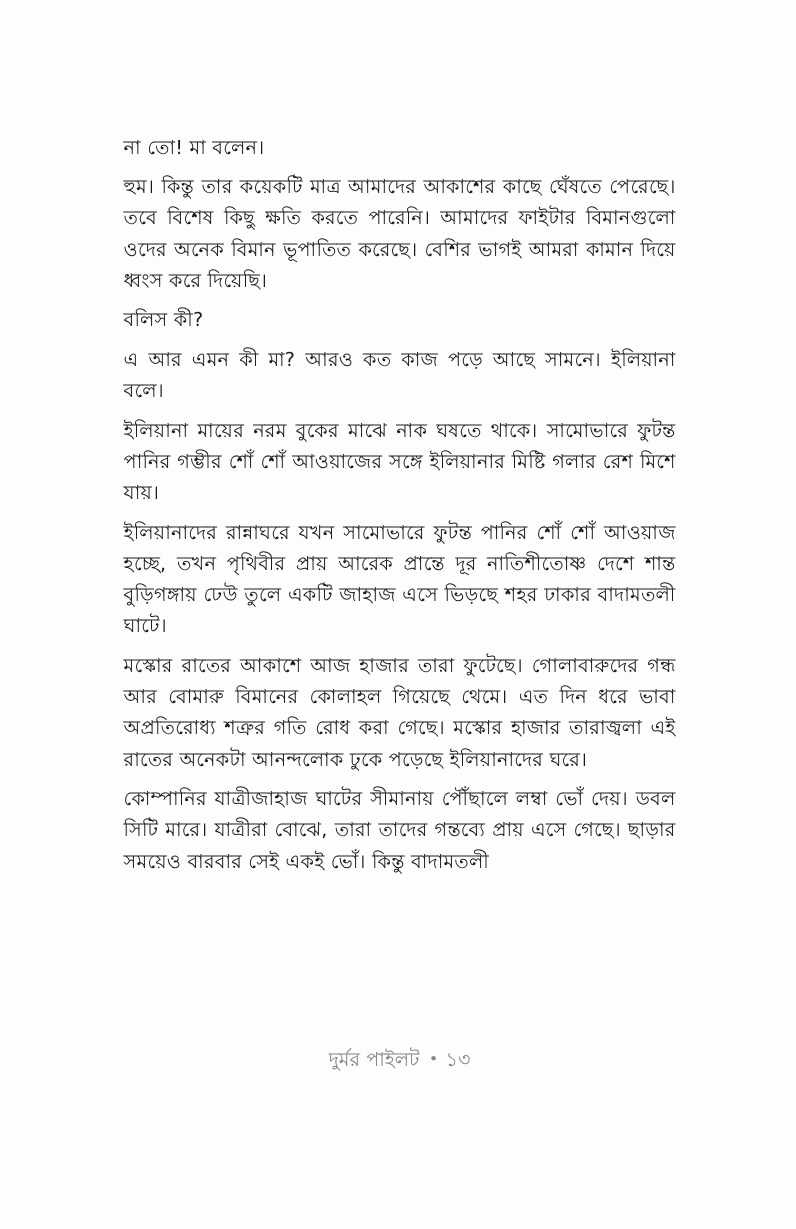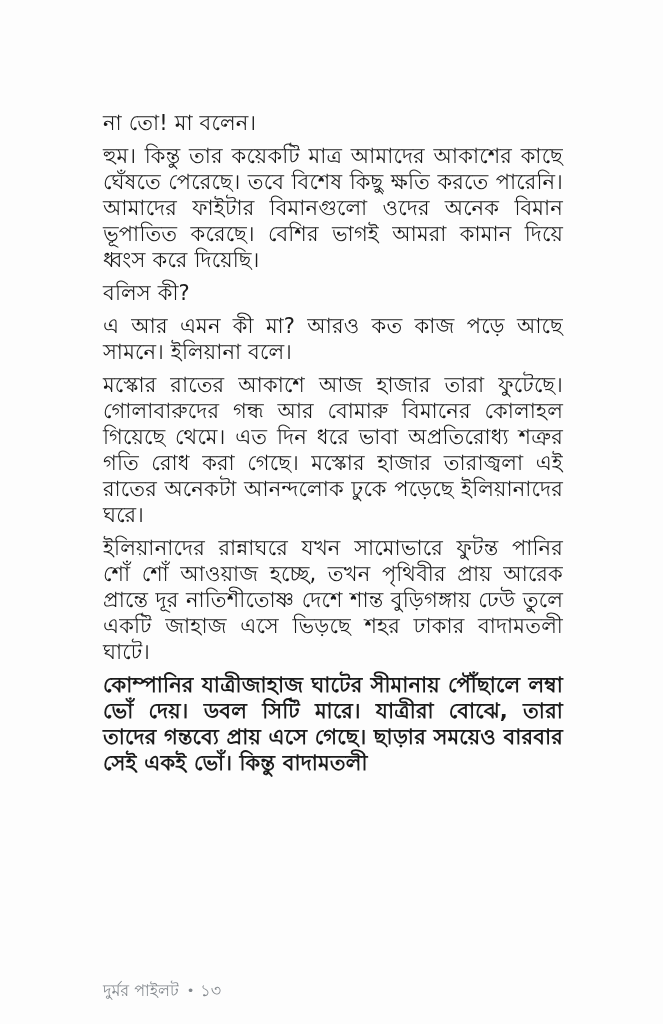--- a/index.html
+++ b/index.html
@@ -21,37 +21,36 @@
   }
   .text-block {
     position: absolute;
     left: 103px;
     top: 110px;
     width: 460px;
     color: #1b1b1b;
   }
   .text-block p {
     margin: 0 0 7px 0;
-    font-size: 21px;
+    font-size: 16px;
     line-height: 26px;
     text-align: justify;
     text-justify: inter-word;
     font-weight: 400;
     letter-spacing: 0.2px;
   }
   .text-block p:last-child {
     margin-bottom: 16px;
-    font-weight: bold;
   }
   .page-footer {
     position: absolute;
-    top: 980px;
+    top: 872px;
     left: 103px;
     width: 460px;
-    text-align: left;
+    text-align: center;
     color: #83888d;
     font-size: 16px;
     line-height: 22px;
     white-space: nowrap;
   }
   .page-footer .bullet {
     display: inline-block;
     margin: 0 6px 0 8px;
     font-size: 13px;
     vertical-align: 1px;
@@ -61,22 +60,23 @@
 </head>
 <body>
 
 <div class="book-page">
 
   <div class="text-block">
     <p>না তো! মা বলেন।</p>
     <p>হুম। কিন্তু তার কয়েকটি মাত্র আমাদের আকাশের কাছে ঘেঁষতে পেরেছে। তবে বিশেষ কিছু ক্ষতি করতে পারেনি। আমাদের ফাইটার বিমানগুলো ওদের অনেক বিমান ভূপাতিত করেছে। বেশির ভাগই আমরা কামান দিয়ে ধ্বংস করে দিয়েছি।</p>
     <p>বলিস কী?</p>
     <p>এ আর এমন কী মা? আরও কত কাজ পড়ে আছে সামনে। ইলিয়ানা বলে।</p>
+    <p>ইলিয়ানা মায়ের নরম বুকের মাঝে নাক ঘষতে থাকে। সামোভারে ফুটন্ত পানির গম্ভীর শোঁ শোঁ আওয়াজের সঙ্গে ইলিয়ানার মিষ্টি গলার রেশ মিশে যায়।</p>
+    <p>ইলিয়ানাদের রান্নাঘরে যখন সামোভারে ফুটন্ত পানির শোঁ শোঁ আওয়াজ হচ্ছে, তখন পৃথিবীর প্রায় আরেক প্রান্তে দূর নাতিশীতোষ্ণ দেশে শান্ত বুড়িগঙ্গায় ঢেউ তুলে একটি জাহাজ এসে ভিড়ছে শহর ঢাকার বাদামতলী ঘাটে।</p>
     <p>মস্কোর রাতের আকাশে আজ হাজার তারা ফুটেছে। গোলাবারুদের গন্ধ আর বোমারু বিমানের কোলাহল গিয়েছে থেমে। এত দিন ধরে ভাবা অপ্রতিরোধ্য শত্রুর গতি রোধ করা গেছে। মস্কোর হাজার তারাজ্বলা এই রাতের অনেকটা আনন্দলোক ঢুকে পড়েছে ইলিয়ানাদের ঘরে।</p>
-    <p>ইলিয়ানাদের রান্নাঘরে যখন সামোভারে ফুটন্ত পানির শোঁ শোঁ আওয়াজ হচ্ছে, তখন পৃথিবীর প্রায় আরেক প্রান্তে দূর নাতিশীতোষ্ণ দেশে শান্ত বুড়িগঙ্গায় ঢেউ তুলে একটি জাহাজ এসে ভিড়ছে শহর ঢাকার বাদামতলী ঘাটে।</p>
     <p>কোম্পানির যাত্রীজাহাজ ঘাটের সীমানায় পৌঁছালে লম্বা ভোঁ দেয়। ডবল সিটি মারে। যাত্রীরা বোঝে, তারা তাদের গন্তব্যে প্রায় এসে গেছে। ছাড়ার সময়েও বারবার সেই একই ভোঁ। কিন্তু বাদামতলী</p>
   </div>
 
   <div class="page-footer">
     <span>দুর্মর পাইলট</span><span class="bullet">•</span><span>১৩</span>
   </div>
 
 </div>
 
 </body></html>

